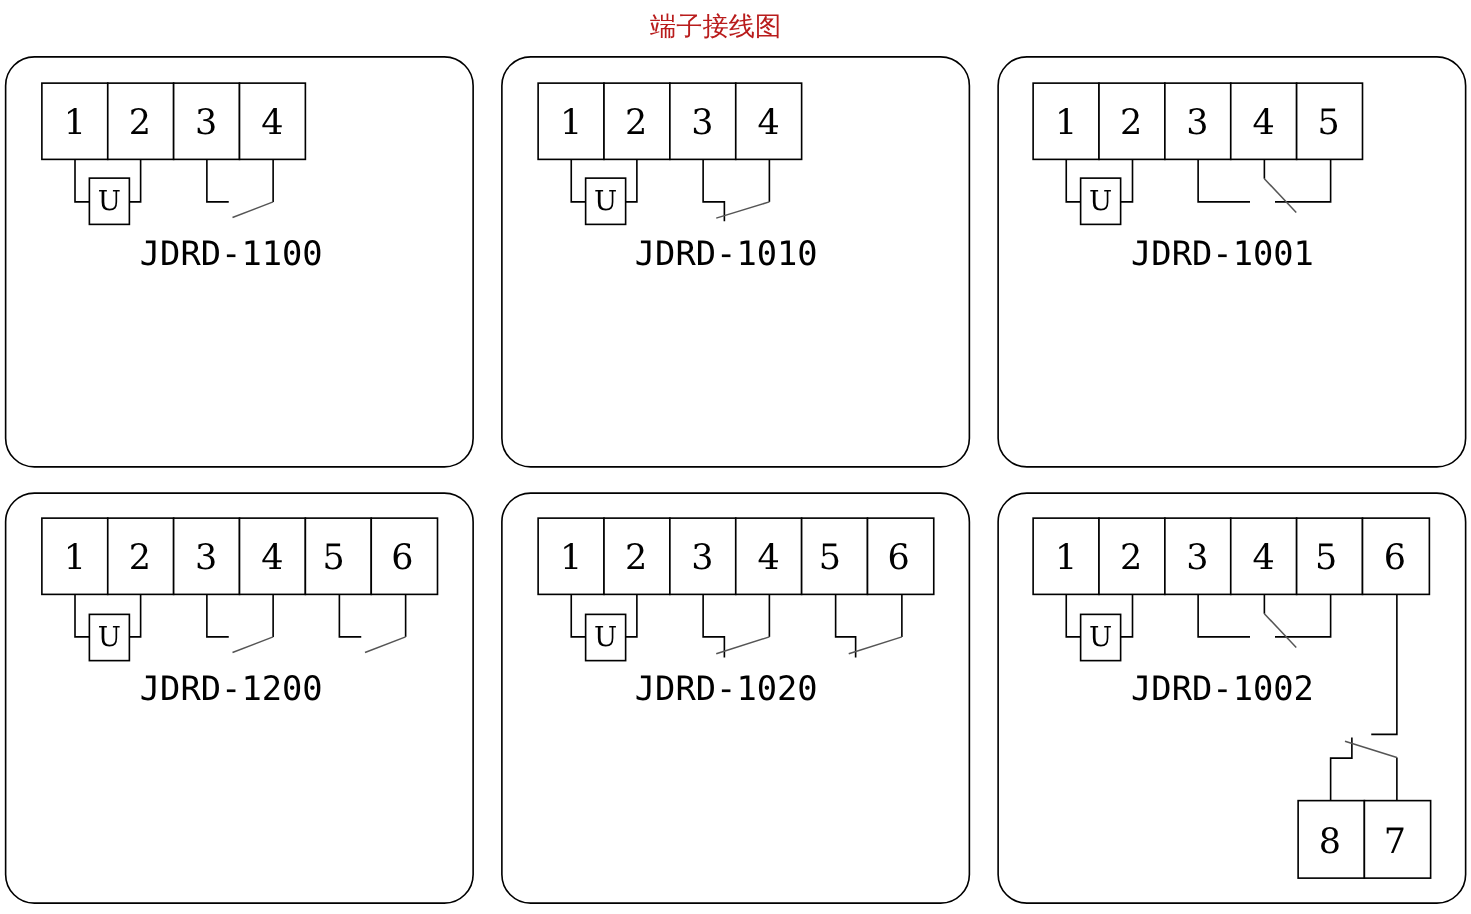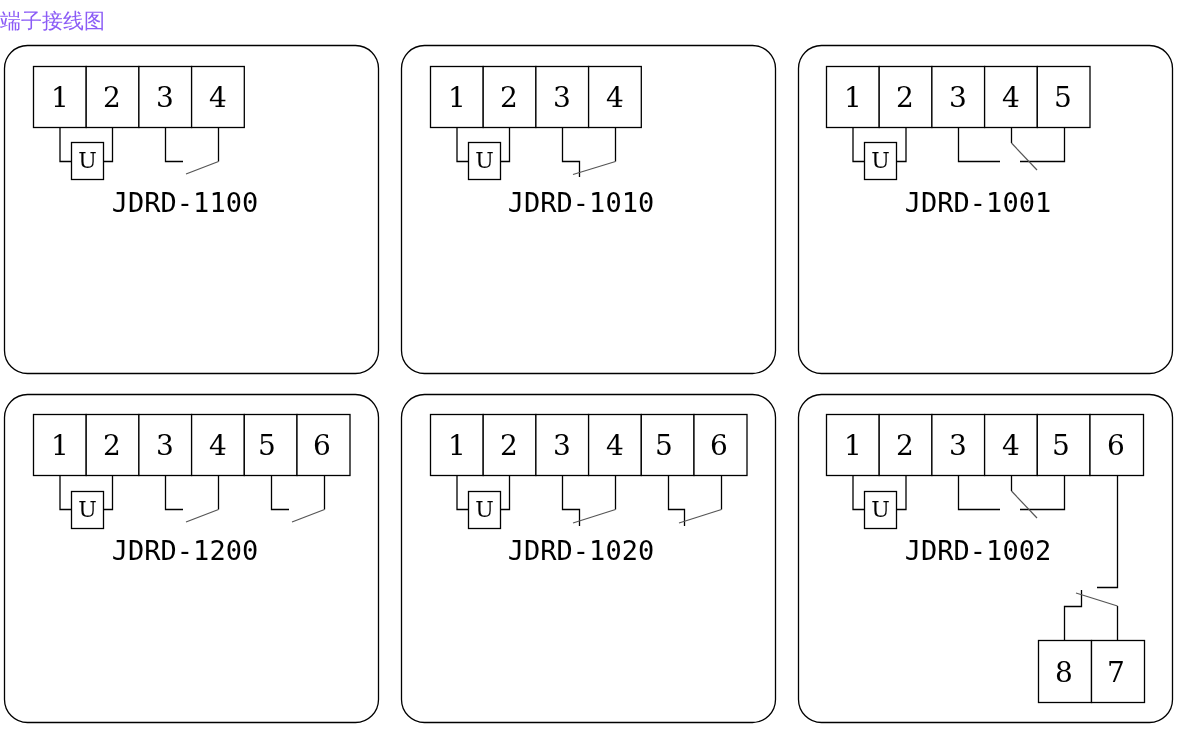--- a/index.html
+++ b/index.html
@@ -1,17 +1,17 @@
 <!DOCTYPE html>
 <html><head>
 <meta charset="utf-8">
 <style>
   html, body { margin: 0; padding: 0; background: #ffffff; }
   body { width: 1177px; height: 731px; position: relative; overflow: hidden; font-family: "DejaVu Sans", sans-serif; }
-  .title { position: absolute; left: 0; top: 7px; width: 1145px; font-size: 21px; color: #8b5cf6; font-family: Liberation Sans, sans-serif; }
+  .title { position: absolute; left: 0; top: 7px; width: 1145px; text-align: center; font-size: 21px; color: #b91c1c; font-family: Liberation Sans, sans-serif; }
   svg { position: absolute; left: 0; top: 0; }
   .panel { fill: #ffffff; stroke: #000000; stroke-width: 1.3; }
   .cell { fill: #ffffff; stroke: #000000; stroke-width: 1.3; }
   .wire { fill: none; stroke: #000000; stroke-width: 1.3; }
   .contact { fill: none; stroke: #555555; stroke-width: 1.2; }
   .num { font-family: "DejaVu Serif", serif; font-size: 28px; fill: #000000; text-anchor: middle; }
   .ulabel { font-family: "DejaVu Serif", serif; font-size: 22px; fill: #000000; text-anchor: middle; }
   .model { font-family: "DejaVu Sans Mono", monospace; font-size: 27px; fill: #000000; text-anchor: middle; }
 </style>
 </head>

